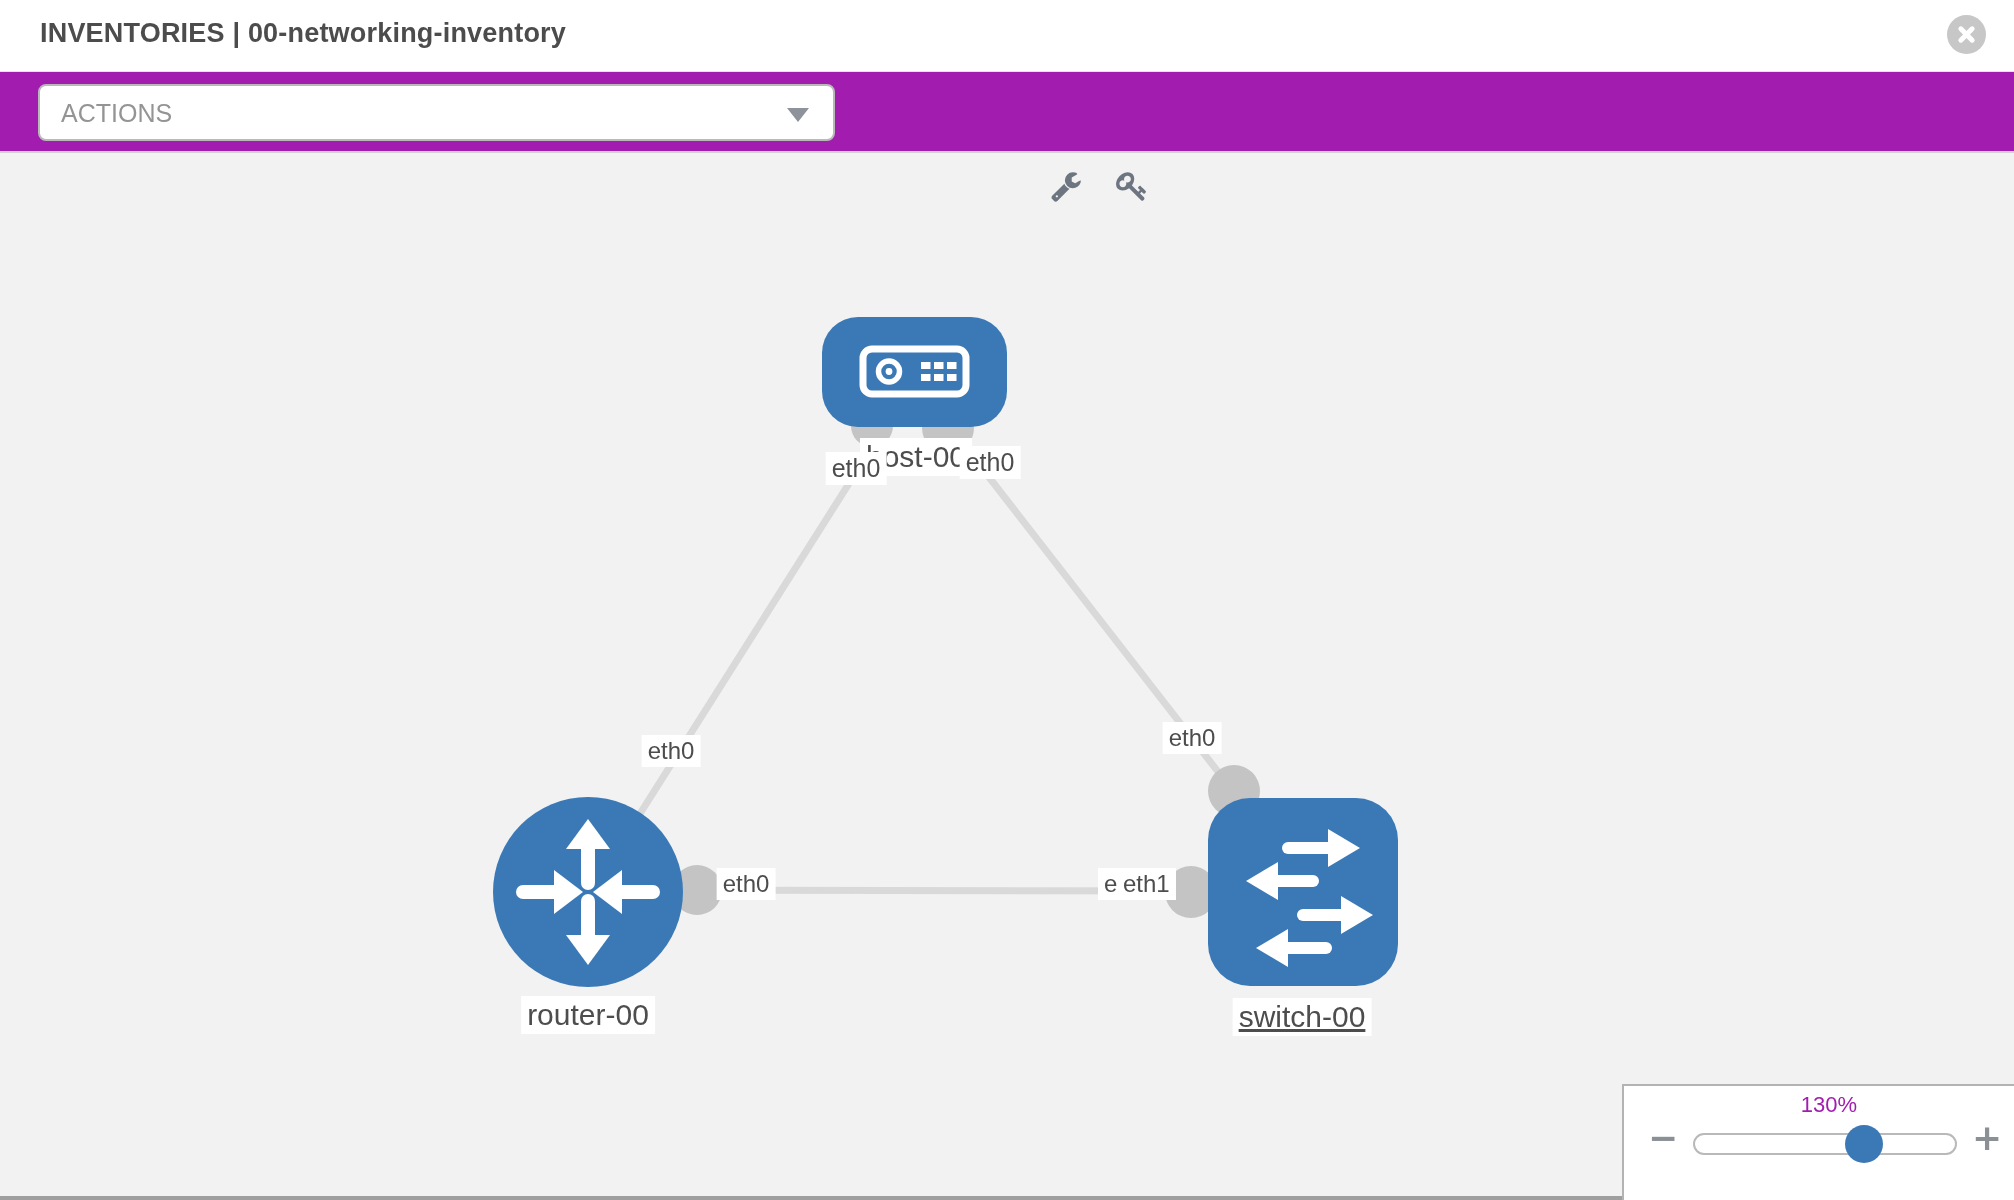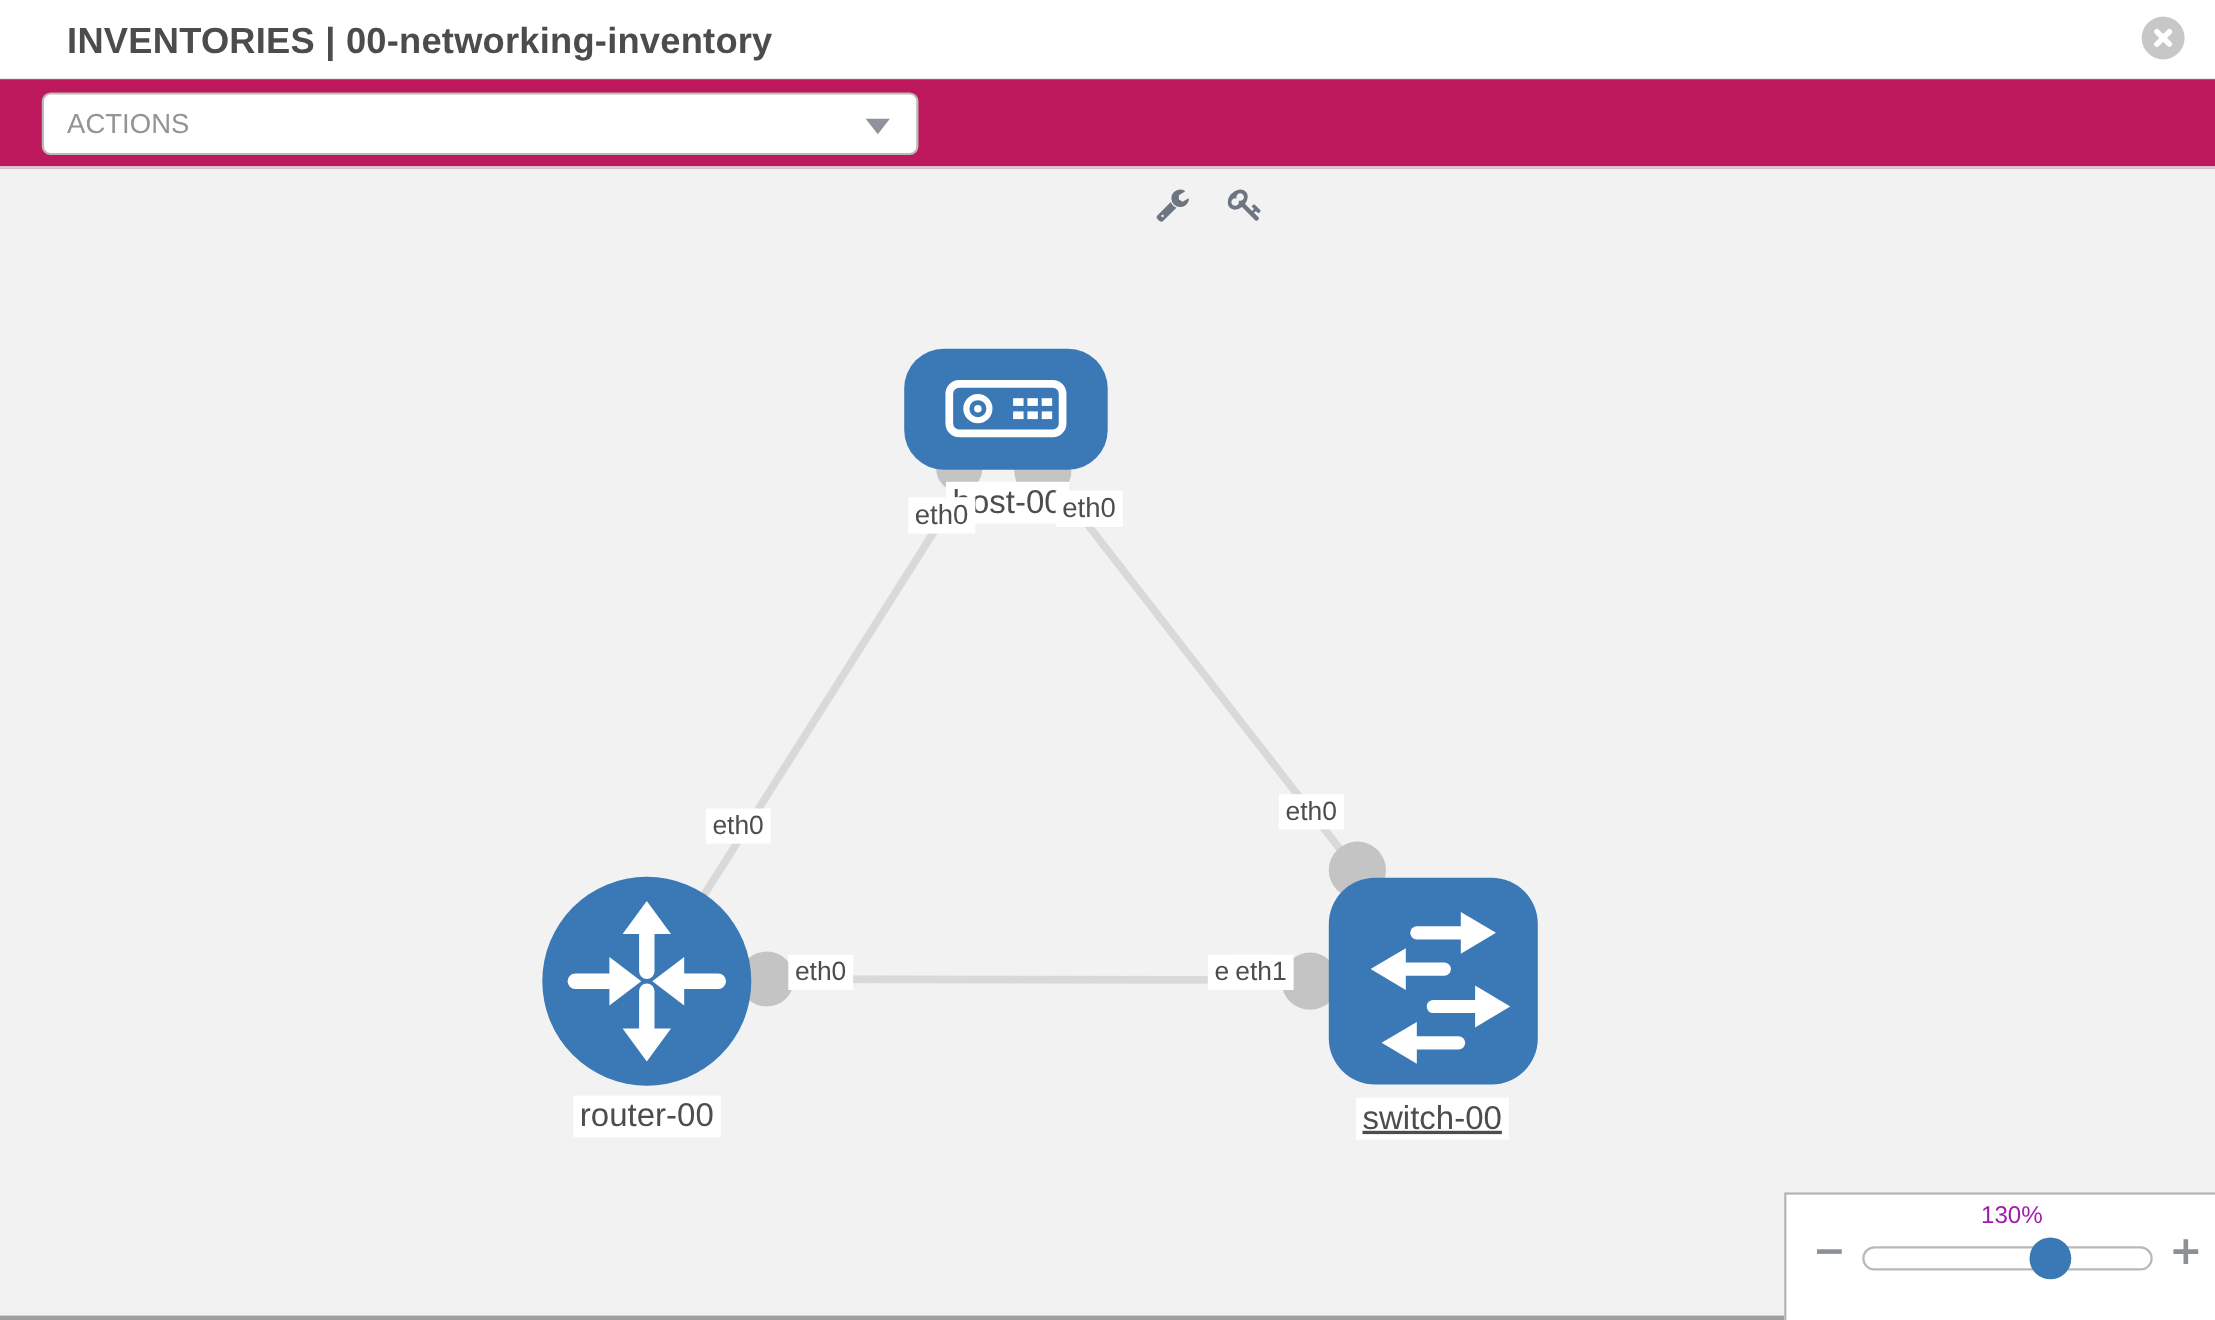--- a/index.html
+++ b/index.html
@@ -2,32 +2,32 @@
 <html><head>
 <meta charset="utf-8">
 <style>
   * { margin:0; padding:0; box-sizing:border-box; }
   html,body { width:2014px; height:1200px; overflow:hidden;
     font-family:"Liberation Sans", sans-serif; background:#f2f2f2; }
 
   
   .header { position:absolute; left:0; top:0; width:2014px; height:72px;
     background:#ffffff; border-bottom:1px solid #e4e4e4; z-index:10; }
-  .header-title { position:absolute; left:40px; top:18px; font-size:33px;
-    font-weight:bold; color:#4c4c4c; letter-spacing:0.2px;margin-left:21px; }
+  .header-title { position:absolute; left:40px; top:18px; font-size:27px;
+    font-weight:bold; color:#4c4c4c; letter-spacing:0.2px; }
   .close-btn { position:absolute; right:28px; top:15px; width:39px; height:39px;
     border-radius:50%; background:#c7c7c7; cursor:pointer; }
   .close-btn .bar { position:absolute; left:9px; top:17px; width:21px; height:5px;
     border-radius:3px; background:#ffffff; }
   .close-btn .bar.a { transform:rotate(45deg); }
   .close-btn .bar.b { transform:rotate(-45deg); }
 
   
   .toolbar { position:absolute; left:0; top:72px; width:2014px; height:81px;
-    background:#be185d; border-bottom:2px solid #d2d2d2; z-index:10; }
+    background:#a21caf; border-bottom:2px solid #d2d2d2; z-index:10; }
   .dropdown { position:absolute; top:12px; height:57px; background:#ffffff;
     border:2px solid #b9b9b9; border-radius:8px; cursor:pointer; }
   .dropdown-label { position:absolute; left:21px; top:13px; font-size:25px;
     color:#949494; }
   .caret { position:absolute; right:24px; top:22px; width:0; height:0;
     border-left:11px solid transparent; border-right:11px solid transparent;
     border-top:14px solid #8d929b; }
   .dd-actions { left:38px; width:797px; }
   .dd-search { left:1183px; width:797px; }
   .tool-icon-btn { position:absolute; top:98px; width:44px; height:38px;

